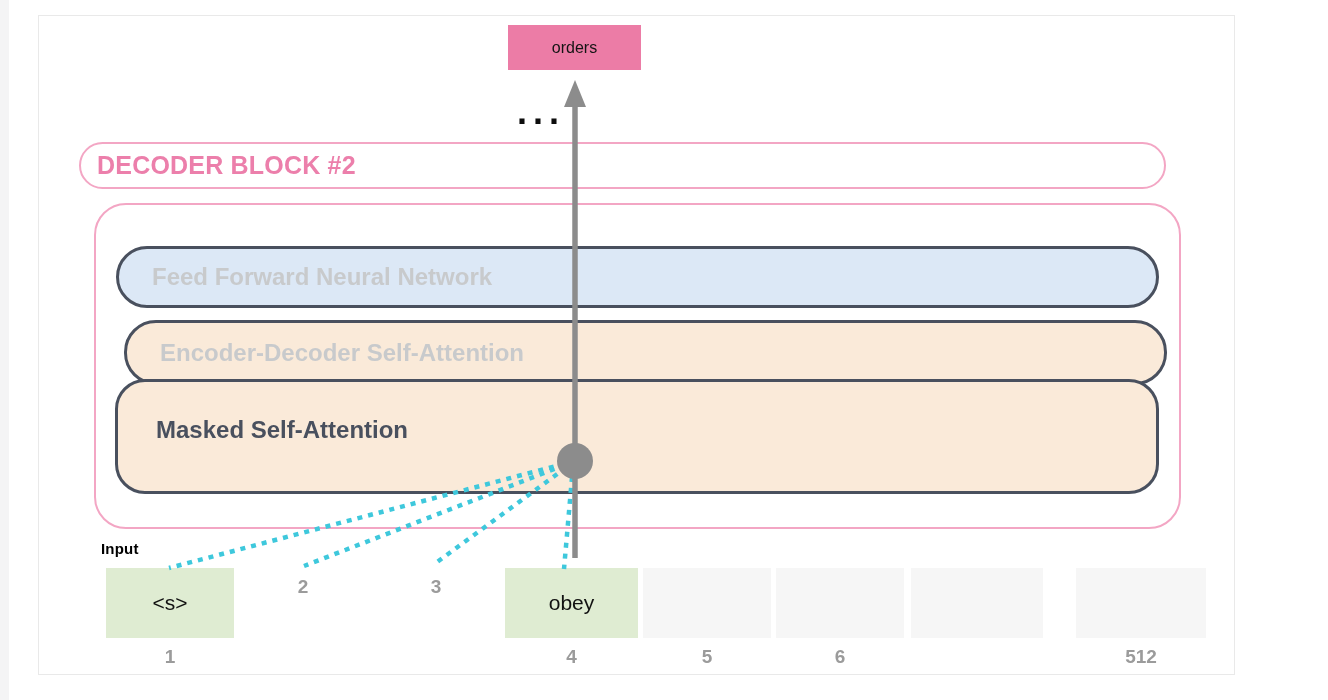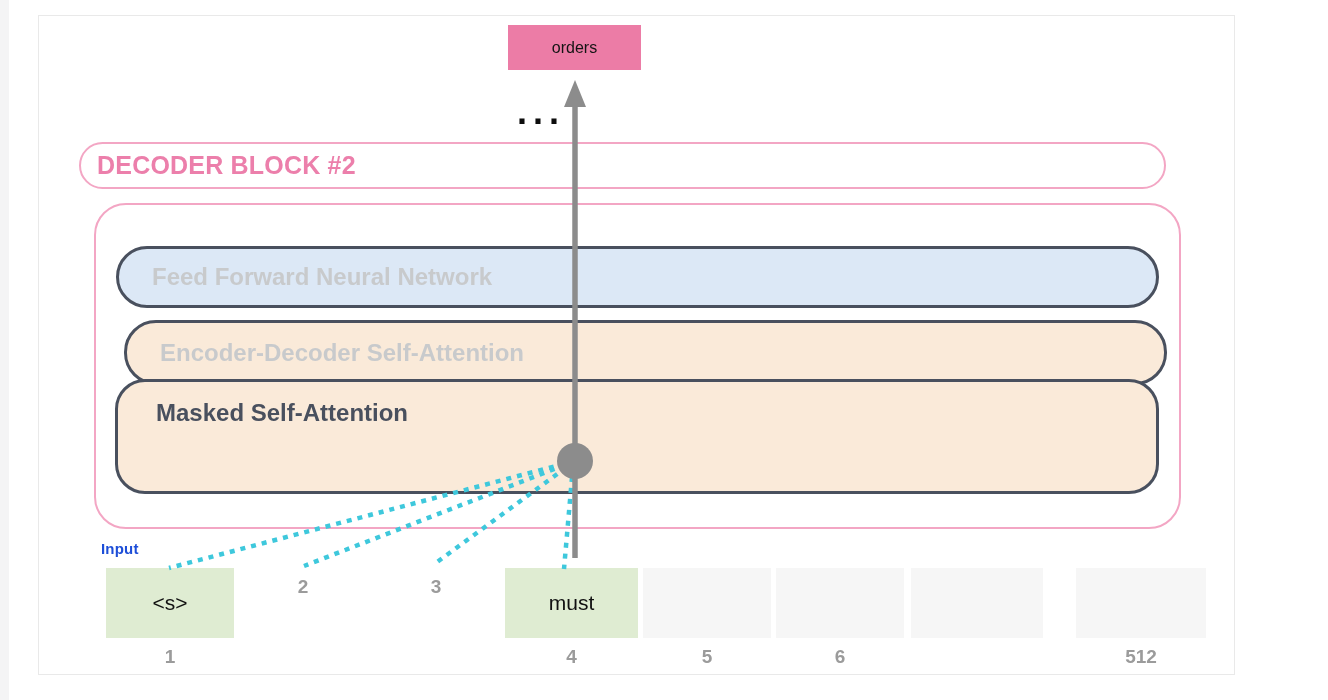--- a/index.html
+++ b/index.html
@@ -42,24 +42,24 @@
     border:3.5px solid var(--dark_border,#49505e);
     display:flex;align-items:center;padding-left:33px;
     font-size:24px;font-weight:bold;
   }
   .layer.ffnn{left:77px;top:202px;width:1043px;height:62px;border-radius:31px;
     background:var(--blue_fill,#dce8f6);color:var(--inactive_text,#c8cacc);margin-top:28px;}
   .layer.encdec{left:85px;top:276px;width:1043px;height:65px;border-radius:32px;
     background:var(--peach_fill,#faead9);color:var(--inactive_text,#c8cacc);margin-top:28px;}
   .layer.masked{left:76px;top:363px;width:1044px;height:115px;border-radius:30px;
     background:var(--peach_fill,#faead9);color:var(--active_text,#49505e);
-    align-items:flex-start;padding-top:17px;padding-left:38px;}
+    align-items:flex-start;padding-top:34px;padding-left:38px;}
 
   .input-label{
-    left:62px;top:524px;font-size:15px;font-weight:bold;color:#1d4ed8;letter-spacing:.2px;
+    left:62px;top:524px;font-size:15px;font-weight:bold;color:#000000;letter-spacing:.2px;
   }
 
   .slot{position:absolute;top:552px;text-align:center;}
   .cell{
     height:70px;width:100%;background:var(--gray_cell,#f6f6f6);
     display:flex;align-items:center;justify-content:center;
     font-size:21px;color:#111111;box-sizing:border-box;
   }
   .cell[data-state="filled"]{background:var(--green_cell,#dfecd2);}
   .num{
@@ -102,21 +102,21 @@
     <div class="cell" data-state="filled">&lt;s&gt;</div>
     <div class="num">1</div>
   </div>
   <div class="slot" style="left:200px;width:128px">
     <div class="num">2</div>
   </div>
   <div class="slot" style="left:333px;width:128px">
     <div class="num">3</div>
   </div>
   <div class="slot" style="left:466px;width:133px">
-    <div class="cell" data-state="filled">must</div>
+    <div class="cell" data-state="filled">obey</div>
     <div class="num">4</div>
   </div>
   <div class="slot" style="left:604px;width:128px">
     <div class="cell" data-state="empty"></div>
     <div class="num">5</div>
   </div>
   <div class="slot" style="left:737px;width:128px">
     <div class="cell" data-state="empty"></div>
     <div class="num">6</div>
   </div>

